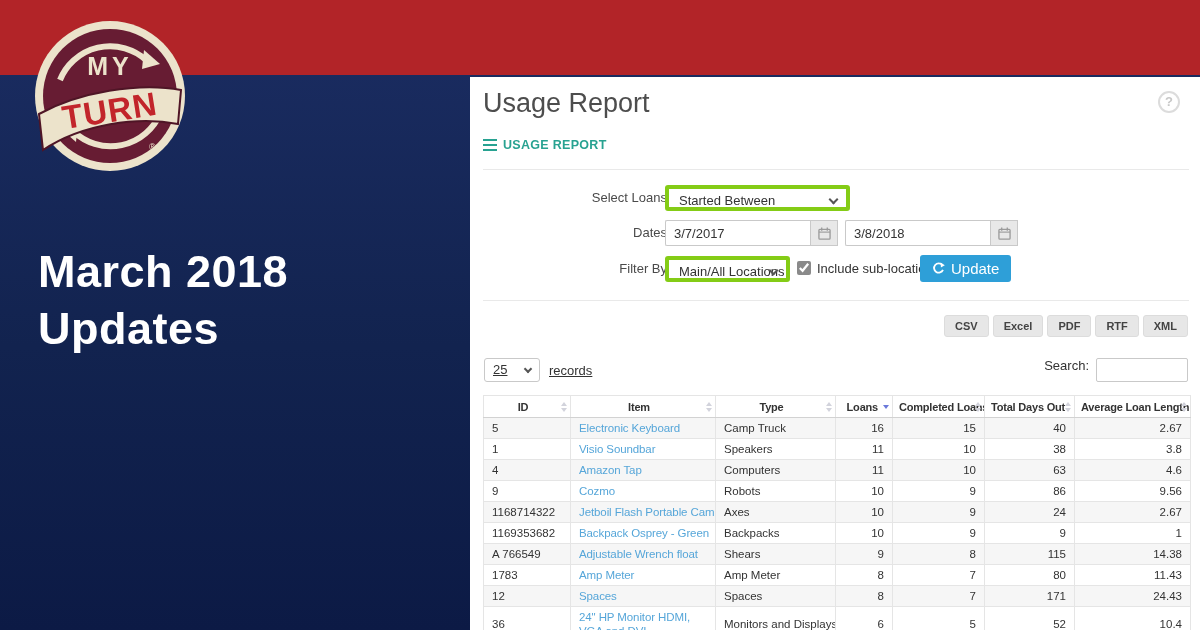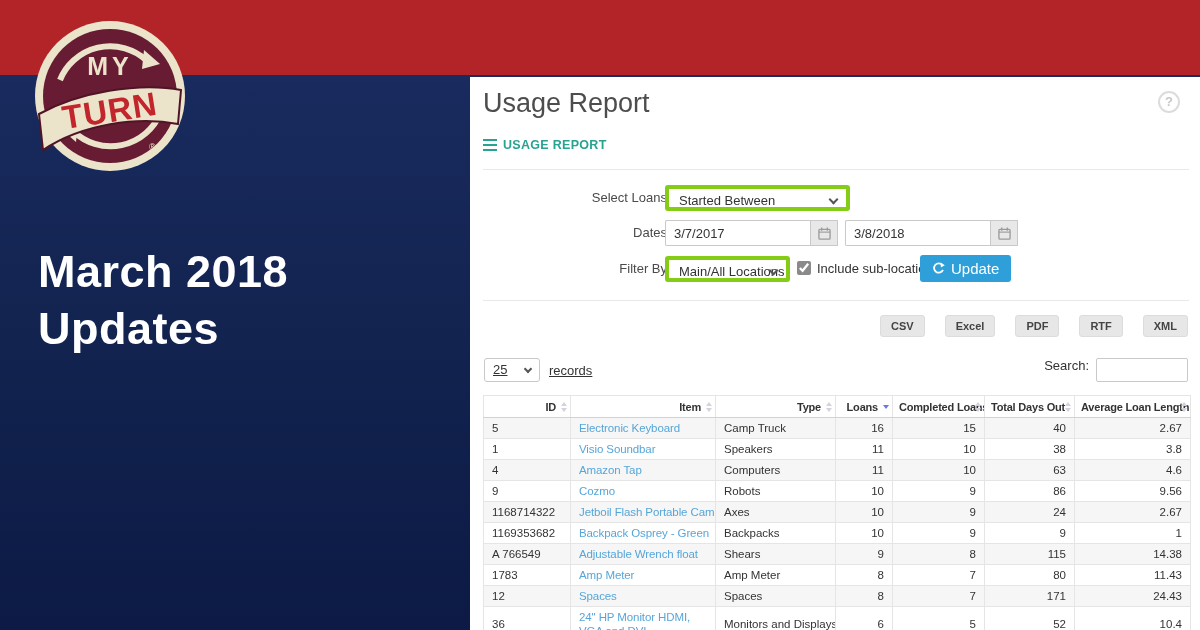--- a/index.html
+++ b/index.html
@@ -55,36 +55,36 @@
   .daddon { width:28px; background:#e8e8e8; border:1px solid #c9c9c9; display:flex; align-items:center; justify-content:center; cursor:pointer; }
   .checkbox { position:absolute; left:327px; top:184px; width:14px; height:14px; accent-color:#8a8a8a; }
   .cb-label { position:absolute; left:347px; top:179px; line-height:26px; font-size:13px; color:#333; }
   .update-btn {
     position:absolute; left:450px; top:178px; height:27px; padding:0 12px;
     background:#2e9fd8; border:none; border-radius:3px; color:#fff; font-size:15px; font-family:inherit;
     display:flex; align-items:center; gap:6px; cursor:pointer;
   }
 
   
-  .exports { position:absolute; top:238px; right:12px; display:flex; gap:20px; }
+  .exports { position:absolute; top:238px; right:12px; display:flex; gap:4px; }
   .ebtn {
     background:#e7e7e7; border:1px solid #dcdcdc; border-radius:3px;
     font-size:11px; font-weight:600; color:#444; padding:4px 10px; font-family:inherit; cursor:pointer;
   }
   .records { position:absolute; left:14px; top:281px; display:flex; align-items:center; gap:9px; font-size:13px; color:#333;text-decoration:underline; }
   .rec-select { position:relative; width:56px; height:24px; border:1px solid #c9c9c9; border-radius:3px; line-height:22px; padding:0 8px; font-size:13px; }
   .rec-select .chev { top:7px; right:8px; width:6px; height:6px; }
   .search { position:absolute; right:12px; top:281px; display:flex; align-items:flex-start; gap:7px; font-size:13px; color:#333; }
   .search input { width:92px; height:24px; border:1px solid #c9c9c9; border-radius:2px; padding:0 6px; font-family:inherit; font-size:13px; outline:none; }
 
   
   table { position:absolute; left:13px; top:318px; width:707px; border-collapse:collapse; table-layout:fixed; }
   th, td { border:1px solid #e5e5e5; overflow:hidden; }
   th {
-    position:relative; font-size:11px; font-weight:700; color:#333; text-align:right;
+    position:relative; font-size:11px; font-weight:700; color:#333; text-align:center;
     padding:4px 14px 4px 6px; letter-spacing:-.2px; white-space:nowrap; height:22px;
     border-bottom-color:#d2d2d2; cursor:pointer;
   }
   th.num { text-align:right; }
   td { font-size:11.5px; color:#333; padding:3px 8px; line-height:14px; white-space:nowrap; }
   td.num { text-align:right; }
   tbody tr:nth-child(odd) td { background:#f6f6f6; }
   td.wrap { white-space:normal; }
   a.item-link { color:#56a6d9; text-decoration:none; cursor:pointer; letter-spacing:-.1px;text-align:right; }
   .sorts { position:absolute; right:3px; top:50%; transform:translateY(-50%); display:flex; flex-direction:column; align-items:center; }

